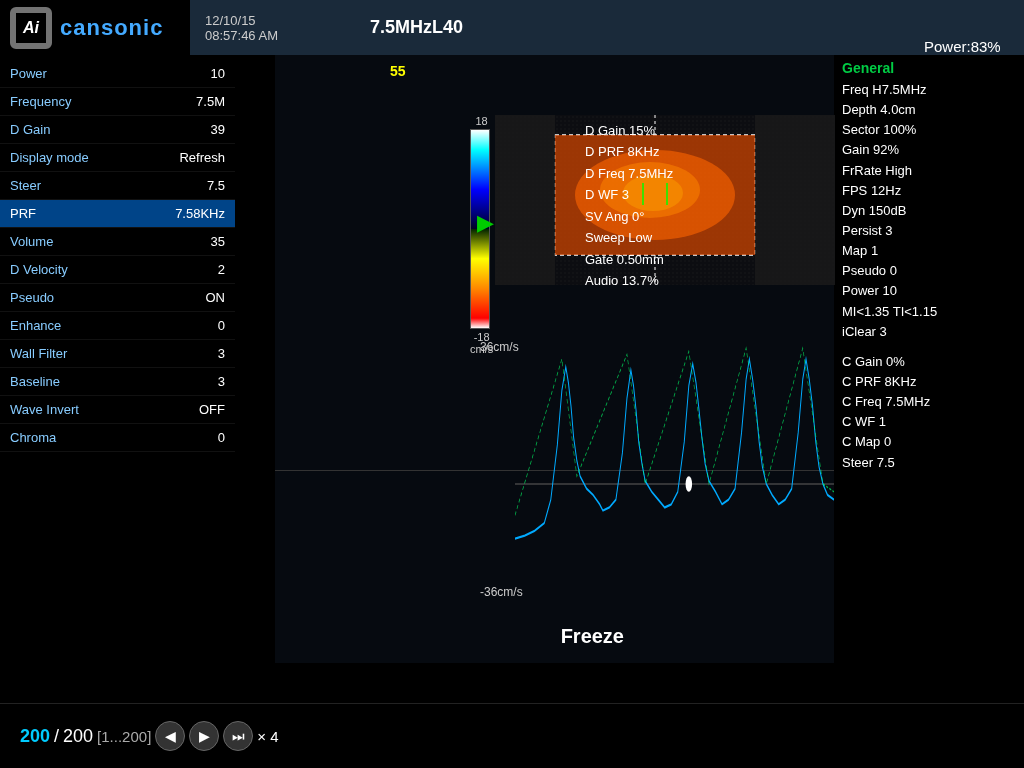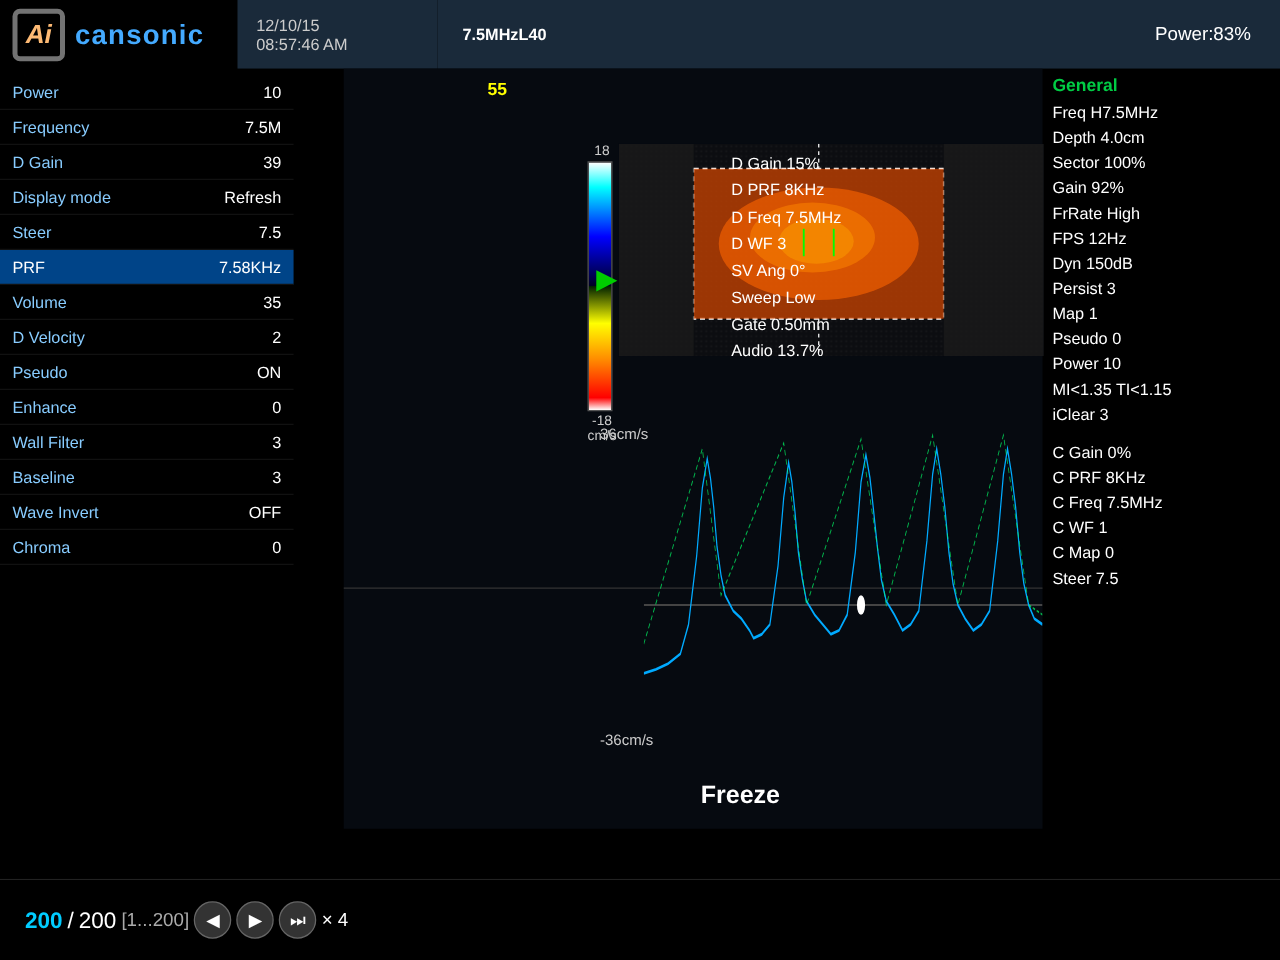--- a/index.html
+++ b/index.html
@@ -24,27 +24,27 @@
     #logo-area {
       display: flex;
       align-items: center;
       padding: 0 10px;
       gap: 8px;
       min-width: 190px;
     }
     #logo-icon {
       width: 42px;
       height: 42px;
-      border: 4px solid #737373;
+      border: 6px solid #737373;
       border-radius: 6px;
       display: flex;
       align-items: center;
       justify-content: center;
-      font-size: 21px;
-      color: #fdba74;
+      font-size: 16px;
+      color: #ffffff;
       font-style: italic;
       font-weight: bold;
     }
     #brand-name {
       font-size: 22px;
       color: #4af;
       font-weight: bold;
       letter-spacing: 1px;
     }
     #datetime-area {
@@ -58,27 +58,27 @@
     #datetime-area span { color: #ccc; font-size: 13px; }
     #freq-area {
       flex: 1;
       background: #1a2a3a;
       display: flex;
       align-items: center;
       padding-left: 20px;
     }
     #freq-display {
       color: #fff;
-      font-size: 13px;
+      font-size: 18px;
       font-weight: bold;
     }
     #power-area {
       background: #1a2a3a;
       display: flex;
-      align-items: center;
+      align-items: flex-end;
       padding: 0 20px;
       min-width: 120px;
     }
     #power-display { color: #fff; font-size: 15px; }
 
     
     #main {
       display: flex;
       height: calc(768px - 55px - 65px);
     }

